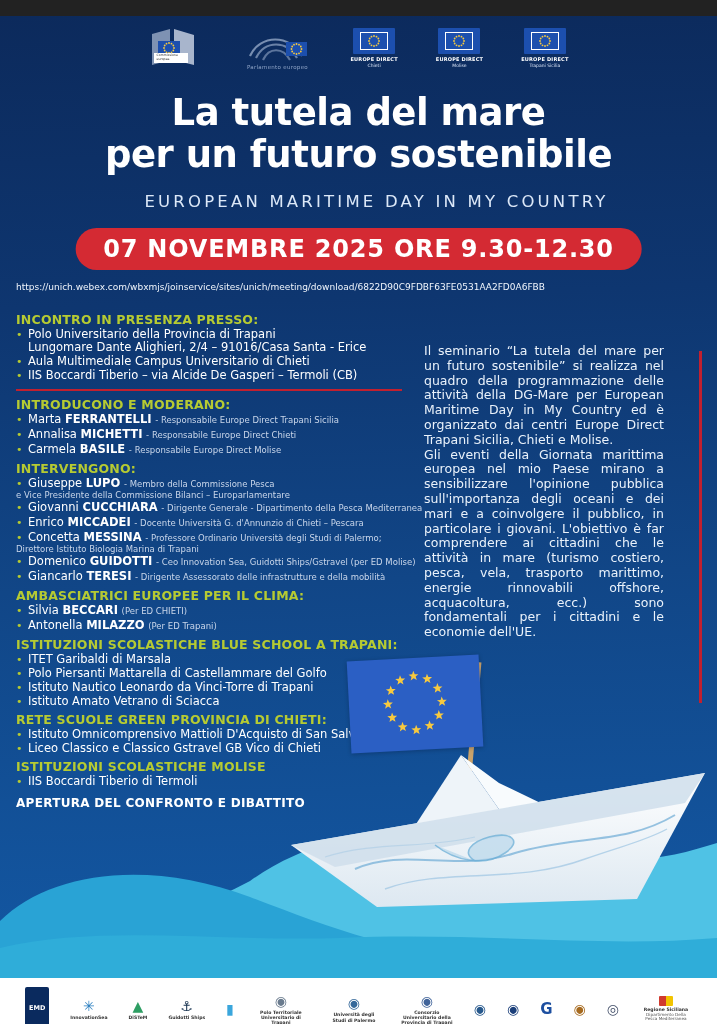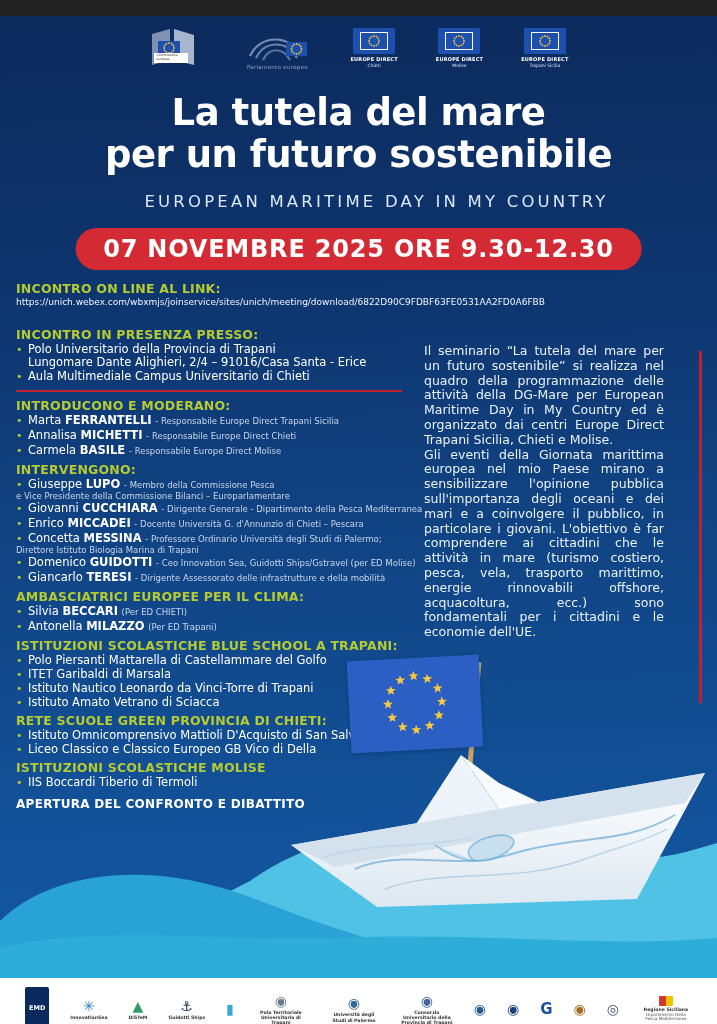--- a/index.html
+++ b/index.html
@@ -184,27 +184,27 @@
   </div>
 
   <div class="title">
     <div>La tutela del mare</div>
     <div>per un futuro sostenibile</div>
   </div>
   <div class="subtitle">EUROPEAN MARITIME DAY IN MY COUNTRY</div>
   <div class="banner">07 NOVEMBRE 2025 ORE 9.30-12.30</div>
 
   <div class="leftcol">
-    <div class="sec-head">INCONTRO ON LINE AL LINK:</div>
     <div class="url">https://unich.webex.com/wbxmjs/joinservice/sites/unich/meeting/download/6822D90C9FDBF63FE0531AA2FD0A6FBB</div>
 
     <div class="sec-head mtp">INCONTRO IN PRESENZA PRESSO:</div>
     <ul class="blist">
       <li><span>Polo Universitario della Provincia di Trapani</span><span class="cont">Lungomare Dante Alighieri, 2/4 – 91016/Casa Santa - Erice</span></li>
       <li><span>Aula Multimediale Campus Universitario di Chieti</span></li>
+      <li><span>IIS Boccardi Tiberio – via Alcide De Gasperi – Termoli (CB)</span></li>
     </ul>
 
     <div class="red-hr"></div>
 
     <div class="sec-head mtm">INTRODUCONO E MODERANO:</div>
     <ul class="blist">
       <li class="nm"><span>Marta</span>&nbsp;<b>FERRANTELLI</b> <span class="role">- Responsabile Europe Direct Trapani Sicilia</span></li>
       <li class="nm"><span>Annalisa</span>&nbsp;<b>MICHETTI</b> <span class="role">- Responsabile Europe Direct Chieti</span></li>
       <li class="nm"><span>Carmela</span>&nbsp;<b>BASILE</b> <span class="role">- Responsabile Europe Direct Molise</span></li>
     </ul>
@@ -220,30 +220,30 @@
     </ul>
 
     <div class="sec-head mt">AMBASCIATRICI EUROPEE PER IL CLIMA:</div>
     <ul class="blist">
       <li class="nm"><span>Silvia</span>&nbsp;<b>BECCARI</b> <span class="role">(Per ED CHIETI)</span></li>
       <li class="nm"><span>Antonella</span>&nbsp;<b>MILAZZO</b> <span class="role">(Per ED Trapani)</span></li>
     </ul>
 
     <div class="sec-head mt">ISTITUZIONI SCOLASTICHE BLUE SCHOOL A TRAPANI:</div>
     <ul class="blist">
+      <li>ITET Garibaldi di Marsala</li>
       <li>Polo Piersanti Mattarella di Castellammare del Golfo</li>
-      <li>ITET Garibaldi di Marsala</li>
       <li>Istituto Nautico Leonardo da Vinci-Torre di Trapani</li>
       <li>Istituto Amato Vetrano di Sciacca</li>
     </ul>
 
     <div class="sec-head mt">RETE SCUOLE GREEN PROVINCIA DI CHIETI:</div>
     <ul class="blist">
       <li>Istituto Omnicomprensivo Mattioli D'Acquisto di San Salvo</li>
-      <li>Liceo Classico e Classico Europeo GB Vico di Della</li>
+      <li>Liceo Classico e Classico Gstravel GB Vico di Chieti</li>
     </ul>
 
     <div class="sec-head mt">ISTITUZIONI SCOLASTICHE MOLISE</div>
     <ul class="blist">
       <li>IIS Boccardi Tiberio di Termoli</li>
     </ul>
 
     <div class="closing">APERTURA DEL CONFRONTO E DIBATTITO</div>
   </div>
 

